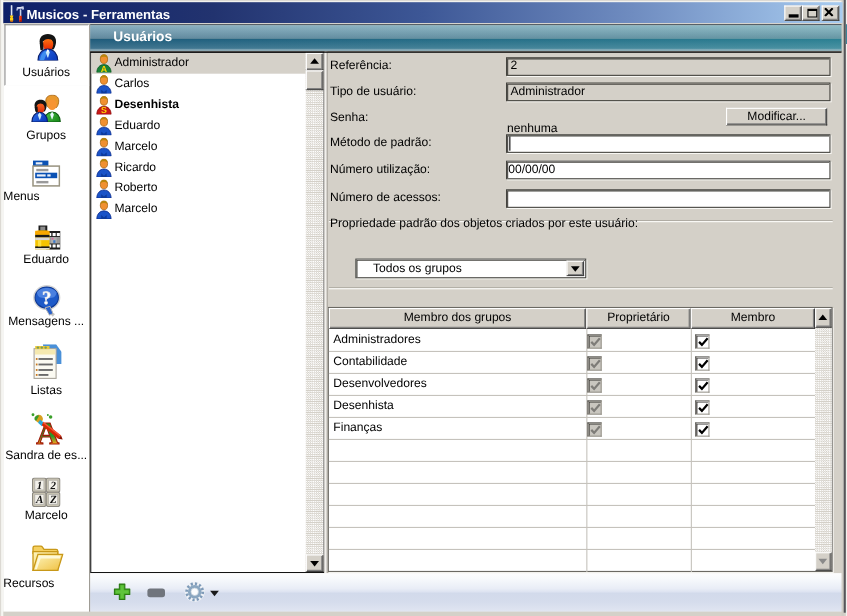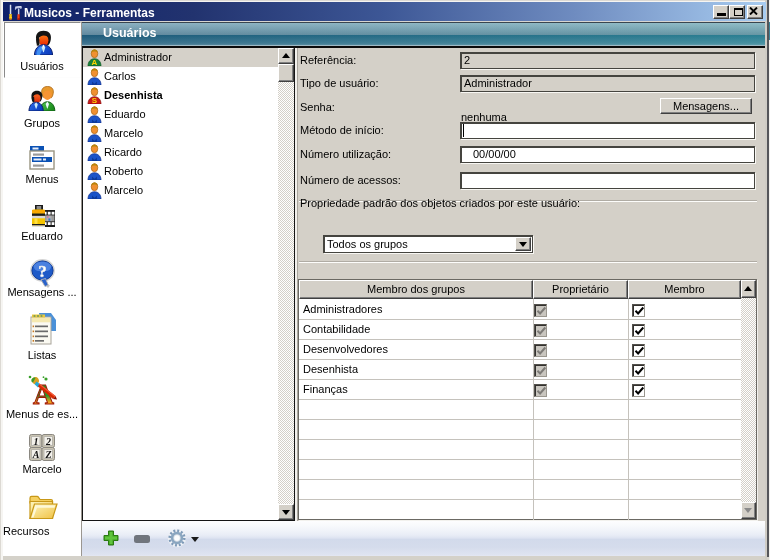--- a/index.html
+++ b/index.html
@@ -50,25 +50,25 @@
 
 <div class="abs" style="left:3px;top:21px;width:762px;height:1px;background:#d8d5d0"></div>
 
 <div class="abs" style="left:3px;top:22px;width:78px;height:534px;background:#fff"></div>
 <div class="abs" style="left:81px;top:22px;width:1px;height:534px;background:#9a9690"></div>
 
 <div class="abs" style="left:4px;top:22px;width:77px;height:56px;border:1px solid;border-color:#8a8a8a #fdfdfd #fdfdfd #8a8a8a"></div>
 
 <div class="lbl" style="left:3px;top:60px;width:78px;text-align:center">Usuários</div>
 <div class="lbl" style="left:3px;top:117px;width:78px;text-align:center">Grupos</div>
-<div class="lbl" style="left:3px;top:173px;width:78px;text-align:center">Menus</div>
+<div class="lbl" style="left:3px;top:173px;width:78px;">Menus</div>
 <div class="lbl" style="left:3px;top:230px;width:78px;text-align:center">Eduardo</div>
 <div class="lbl" style="left:3px;top:286px;width:78px;text-align:center">Mensagens ...</div>
 <div class="lbl" style="left:3px;top:349px;width:78px;text-align:center">Listas</div>
-<div class="lbl" style="left:3px;top:408px;width:78px;text-align:center">Menus de es...</div>
+<div class="lbl" style="left:3px;top:408px;width:78px;text-align:center">Sandra de es...</div>
 <div class="lbl" style="left:3px;top:463px;width:78px;text-align:center">Marcelo</div>
 <div class="lbl" style="left:3px;top:525px;width:78px;text-align:left">Recursos</div>
 
 <svg class="abs" style="left:32px;top:30px" width="23" height="25" viewBox="0 0 23 25">
   <defs>
     <linearGradient id="gface" x1="0" y1="0" x2="0" y2="1">
         <stop offset="0.2" stop-color="#f86a10"></stop>
         <stop offset="1" stop-color="#e82000"></stop>
       </linearGradient>
     <linearGradient id="gbody" x1="0" y1="0" x2="1" y2="0.4">
@@ -290,37 +290,37 @@
 <div class="abs raised" style="left:278px;top:504px;width:16px;height:16px"></div>
 <div class="abs" style="left:282px;top:510px;width:0;height:0;border:4px solid transparent;border-top:5px solid #000;border-bottom:none"></div>
 
 <div class="abs" style="left:295px;top:47px;width:470px;height:474px;background:#d4d0c8"></div>
 <div class="abs" style="left:295px;top:47px;width:2px;height:474px;background:#f2f0ec"></div>
 <div class="abs" style="left:297px;top:47px;width:1px;height:474px;background:#aaa69e"></div>
 
 <div class="lbl" style="left:300px;top:52px;line-height:17px">Referência:</div>
 <div class="lbl" style="left:300px;top:75px;line-height:17px">Tipo de usuário:</div>
 <div class="lbl" style="left:300px;top:99px;line-height:17px">Senha:</div>
-<div class="lbl" style="left:300px;top:122px;line-height:17px">Método de início:</div>
+<div class="lbl" style="left:300px;top:122px;line-height:17px">Método de padrão:</div>
 <div class="lbl" style="left:300px;top:146px;line-height:17px">Número utilização:</div>
 <div class="lbl" style="left:300px;top:172px;line-height:17px">Número de acessos:</div>
 
 <div class="abs sunken" style="left:460px;top:52px;width:295px;height:17px;background:#d4d0c8;line-height:15px;padding-left:3px">2</div>
 <div class="abs sunken" style="left:460px;top:75px;width:295px;height:17px;background:#d4d0c8;line-height:15px;padding-left:3px">Administrador</div>
 <div class="lbl" style="left:461px;top:109px;line-height:17px">nenhuma</div>
-<div class="abs raised" style="left:660px;top:98px;width:92px;height:16px;text-align:center;line-height:14px">Mensagens...</div>
+<div class="abs raised" style="left:660px;top:98px;width:92px;height:16px;text-align:center;line-height:14px">Modificar...</div>
 <div class="abs sunken" style="left:460px;top:122px;width:295px;height:17px;background:#fff"></div>
 <div class="abs" style="left:463px;top:124px;width:1px;height:13px;background:#000"></div>
-<div class="abs sunken" style="left:460px;top:146px;width:295px;height:17px;background:#fff;line-height:15px;padding-left:12px">00/00/00</div>
+<div class="abs sunken" style="left:460px;top:146px;width:295px;height:17px;background:#fff;line-height:15px;padding-left:1px">00/00/00</div>
 <div class="abs sunken" style="left:460px;top:172px;width:295px;height:17px;background:#fff"></div>
 
 <div class="abs" style="left:299px;top:200px;width:458px;height:2px;border-top:1px solid #b0aca4;border-bottom:1px solid #fdfdfb"></div>
 <div class="lbl" style="left:300px;top:197px">Propriedade padrão dos objetos criados por este usuário:</div>
 
-<div class="abs sunken" style="left:323px;top:235px;width:210px;height:18px;background:#fff;line-height:16px;padding-left:3px">Todos os grupos</div>
+<div class="abs sunken" style="left:323px;top:235px;width:210px;height:18px;background:#fff;line-height:16px;padding-left:15px">Todos os grupos</div>
 <div class="abs raised" style="left:515px;top:237px;width:16px;height:14px"></div>
 <div class="abs" style="left:519px;top:242px;width:0;height:0;border:4px solid transparent;border-top:5px solid #000;border-bottom:none"></div>
 
 <div class="abs" style="left:299px;top:261px;width:458px;height:2px;border-top:1px solid #b0aca4;border-bottom:1px solid #fdfdfb"></div>
 
 <div class="abs" style="left:298px;top:279px;width:459px;height:241px;background:#fff;border:1px solid #6b6963;box-shadow:1px 1px 0 #f2f1ed"></div>
 
 <div class="abs raised" style="left:299px;top:280px;width:234px;height:19px;text-align:center;line-height:17px">Membro dos grupos</div>
 <div class="abs raised" style="left:533px;top:280px;width:95px;height:19px;text-align:center;line-height:17px">Proprietário</div>
 <div class="abs raised" style="left:628px;top:280px;width:113px;height:19px;text-align:center;line-height:17px">Membro</div>

